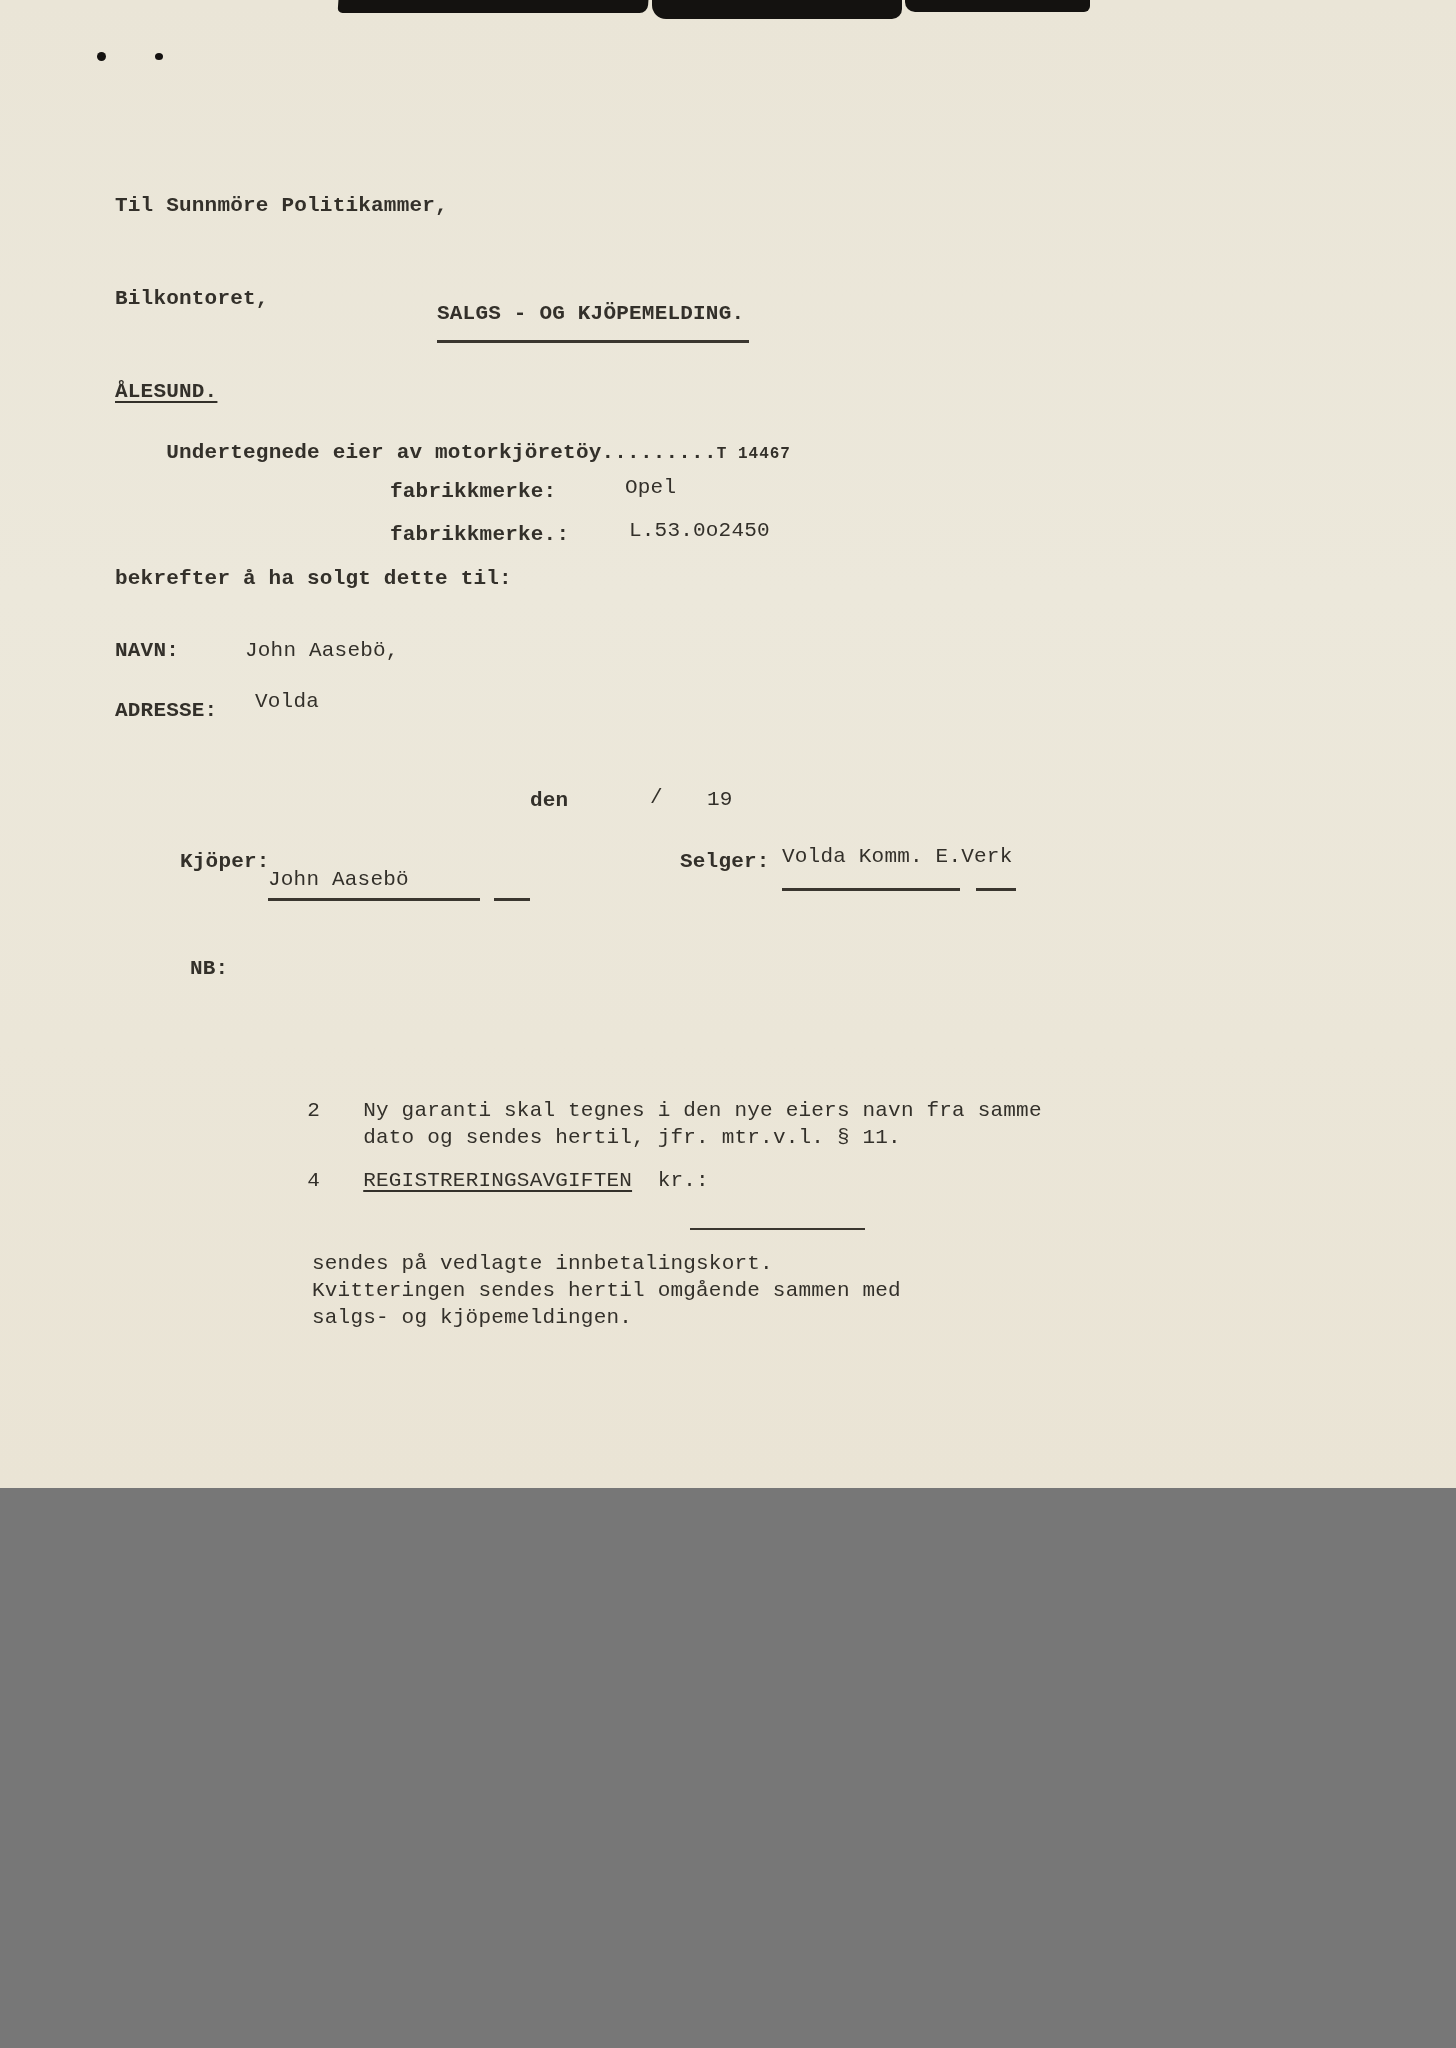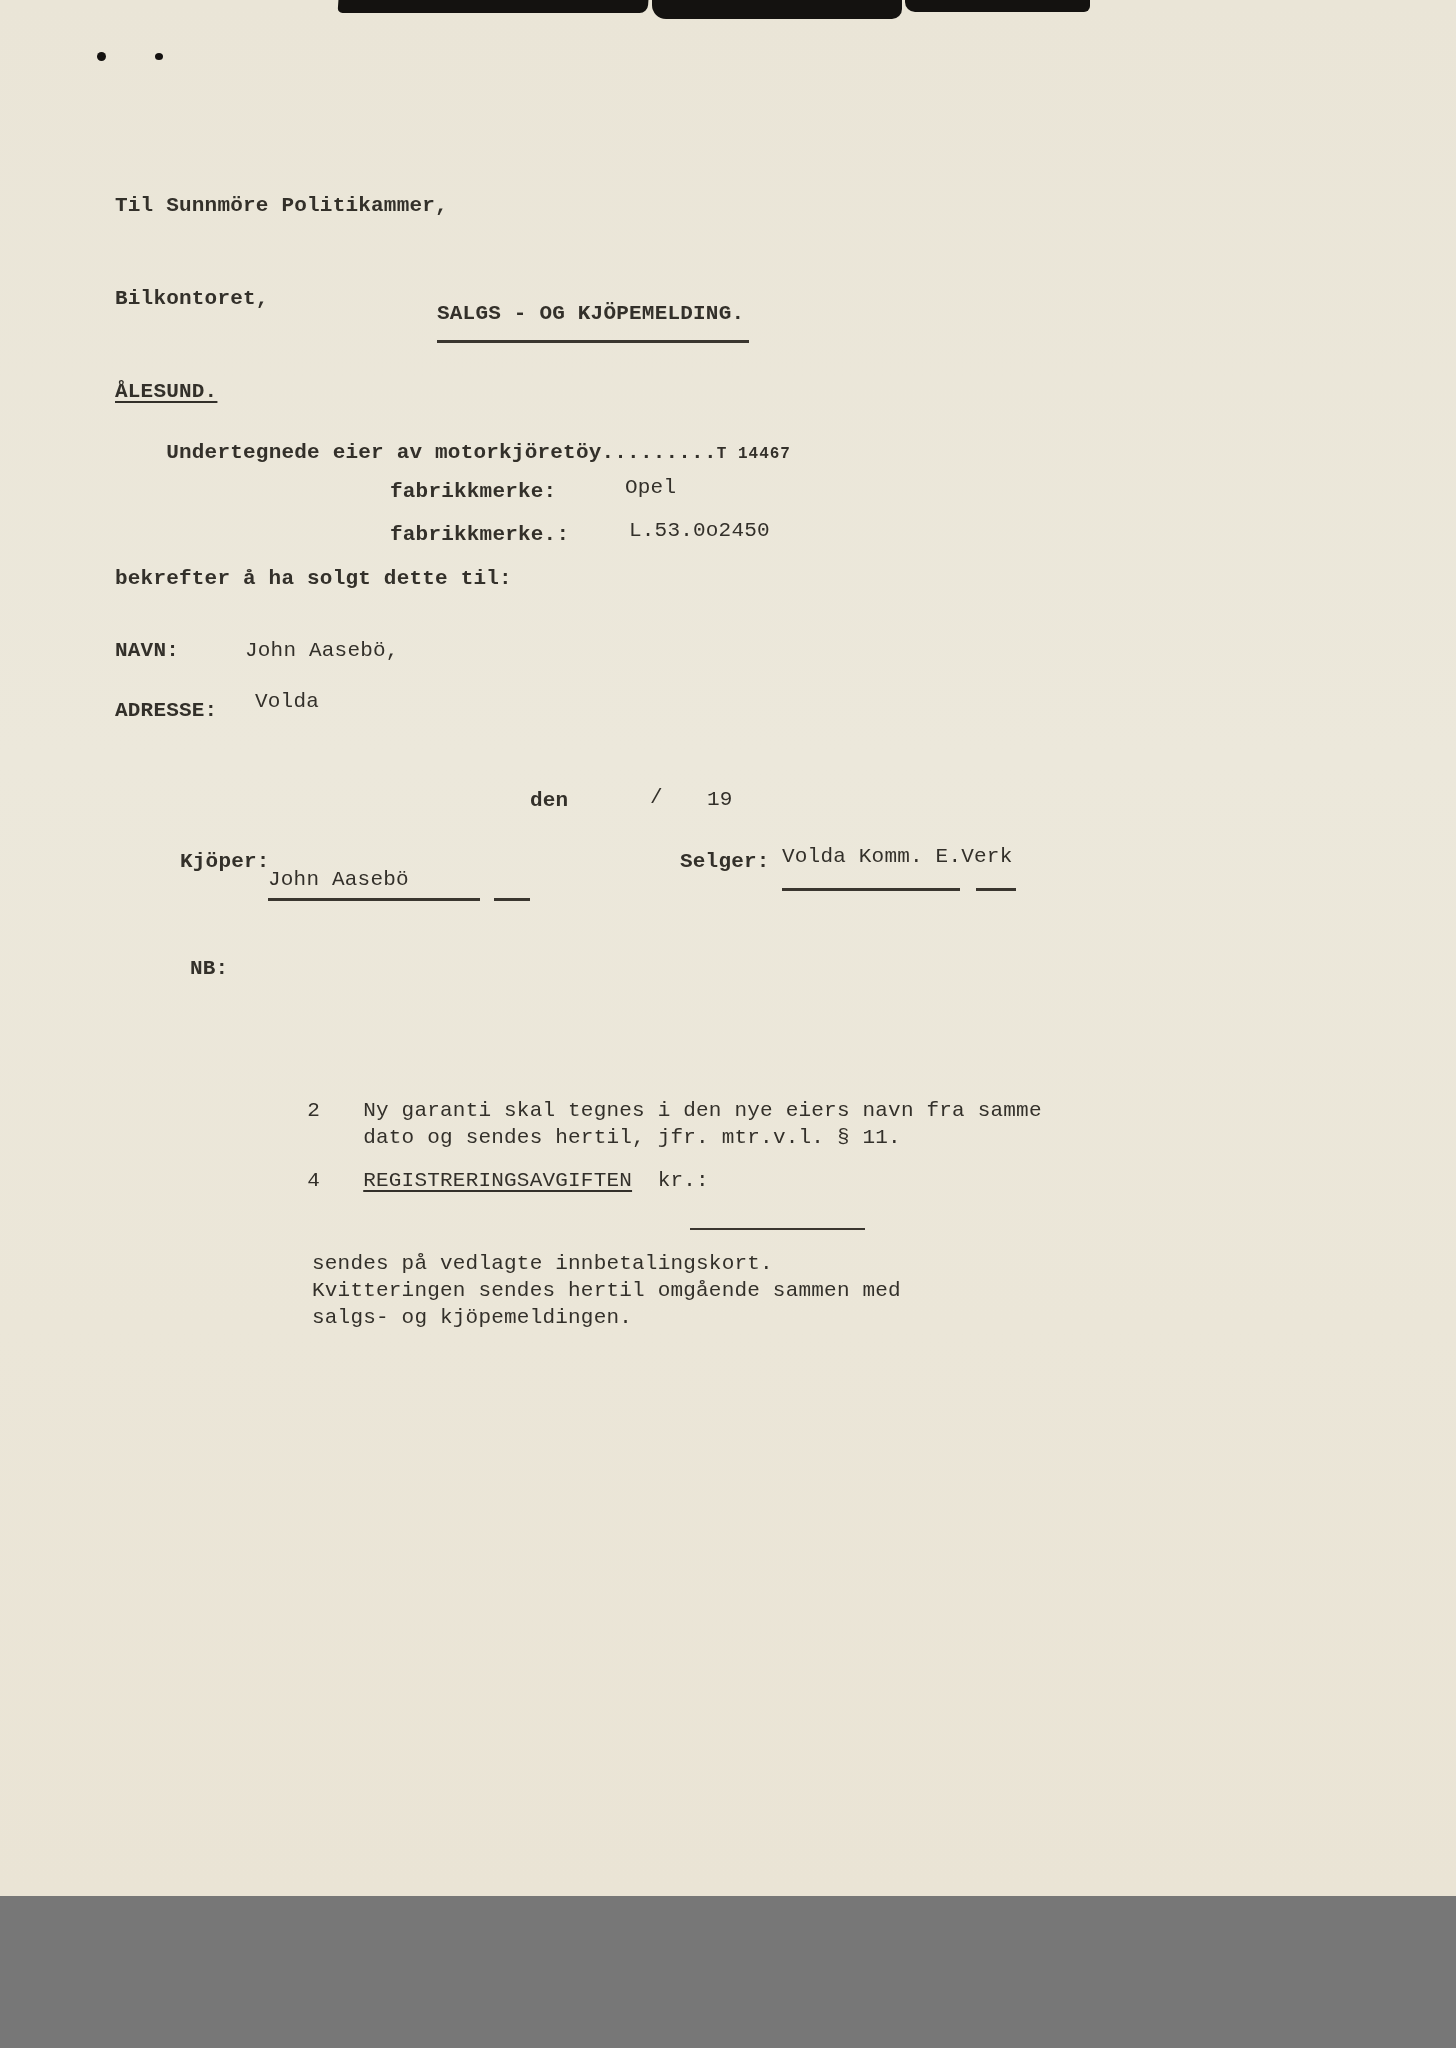--- a/index.html
+++ b/index.html
@@ -1,18 +1,18 @@
 <!DOCTYPE html>
 <html><head>
 <meta charset="utf-8">
 <style>
   html,body{margin:0;padding:0;background:#777;}
   .page{
     position:relative;
-    width:1456px;height:1896px;
+    width:1456px;height:1488px;
     margin:0 auto;
     background:#ebe6d9;
     background-image:linear-gradient(180deg,#eae5d7 0%,#ece8db 40%,#eae4d5 100%);
     font-family:"Liberation Mono","DejaVu Sans Mono",monospace;
     color:#33302a;
     overflow:hidden;
   }
   .abs{position:absolute;}
   .t{font-size:21px;letter-spacing:0.2px;line-height:27px;white-space:pre-wrap;}
   .bold{font-weight:700;}

